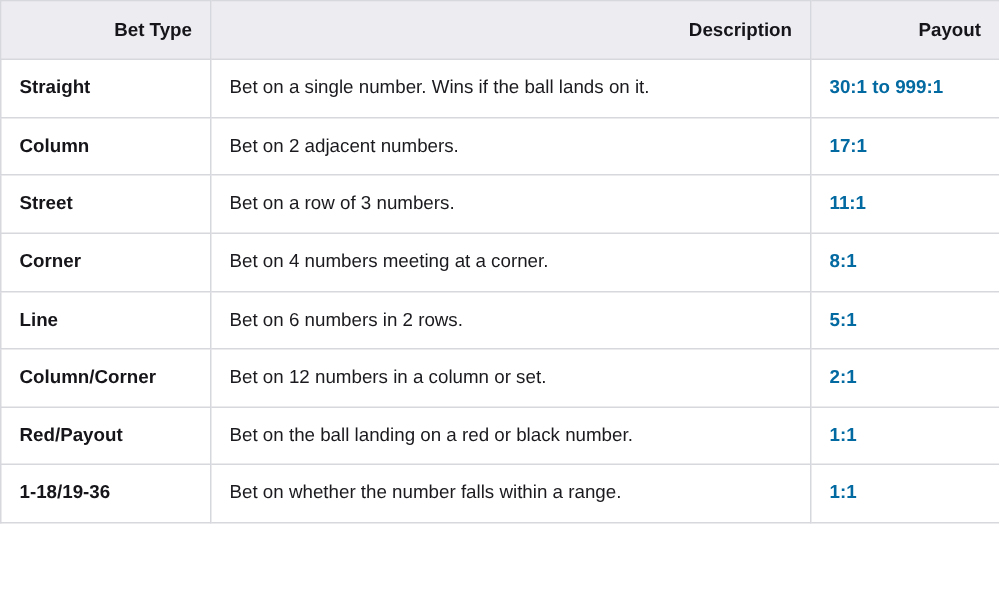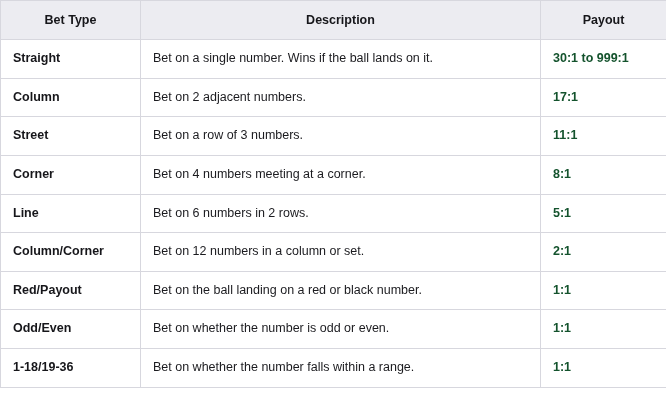--- a/index.html
+++ b/index.html
@@ -27,21 +27,21 @@
     font-size: 12.5px;
   }
   table.bet-table col.c-type { width: 140px; }
   table.bet-table col.c-desc { width: 400px; }
   table.bet-table col.c-payout { width: 126px; }
 
   table.bet-table thead th {
     background: #ececf1;
     color: #16161a;
     font-weight: bold;
-    text-align: center;
+    text-align: right;
     padding: 12px 12px;
     border: 1px solid #d7d7de;
     border-top: 1px solid #d7d7de;
     font-size: 12.5px;
     white-space: nowrap;
   }
   table.bet-table tbody td {
     padding: 11px 12px;
     border: 1px solid #d7d7de;
     vertical-align: middle;
@@ -55,21 +55,21 @@
     white-space: nowrap;
     margin-left: 12px;
   }
   table.bet-table tbody td.cell-desc {
     font-weight: normal;
     color: #1b1b1f;
     margin-left: 28px;
   }
   table.bet-table tbody td.cell-payout {
     font-weight: bold;
-    color: #14532d;
+    color: #0369a1;
     white-space: nowrap;
   }
 </style>
 </head>
 <body>
 
 <div class="table-wrap">
   <table class="bet-table">
     <colgroup>
       <col class="c-type">
@@ -113,24 +113,19 @@
         <td class="cell-type">Column/Corner</td>
         <td class="cell-desc">Bet on 12 numbers in a column or set.</td>
         <td class="cell-payout">2:1</td>
       </tr>
       <tr>
         <td class="cell-type">Red/Payout</td>
         <td class="cell-desc">Bet on the ball landing on a red or black number.</td>
         <td class="cell-payout">1:1</td>
       </tr>
       <tr>
-        <td class="cell-type">Odd/Even</td>
-        <td class="cell-desc">Bet on whether the number is odd or even.</td>
-        <td class="cell-payout">1:1</td>
-      </tr>
-      <tr>
         <td class="cell-type">1-18/19-36</td>
         <td class="cell-desc">Bet on whether the number falls within a range.</td>
         <td class="cell-payout">1:1</td>
       </tr>
     </tbody>
   </table>
 </div>
 
 </body></html>

